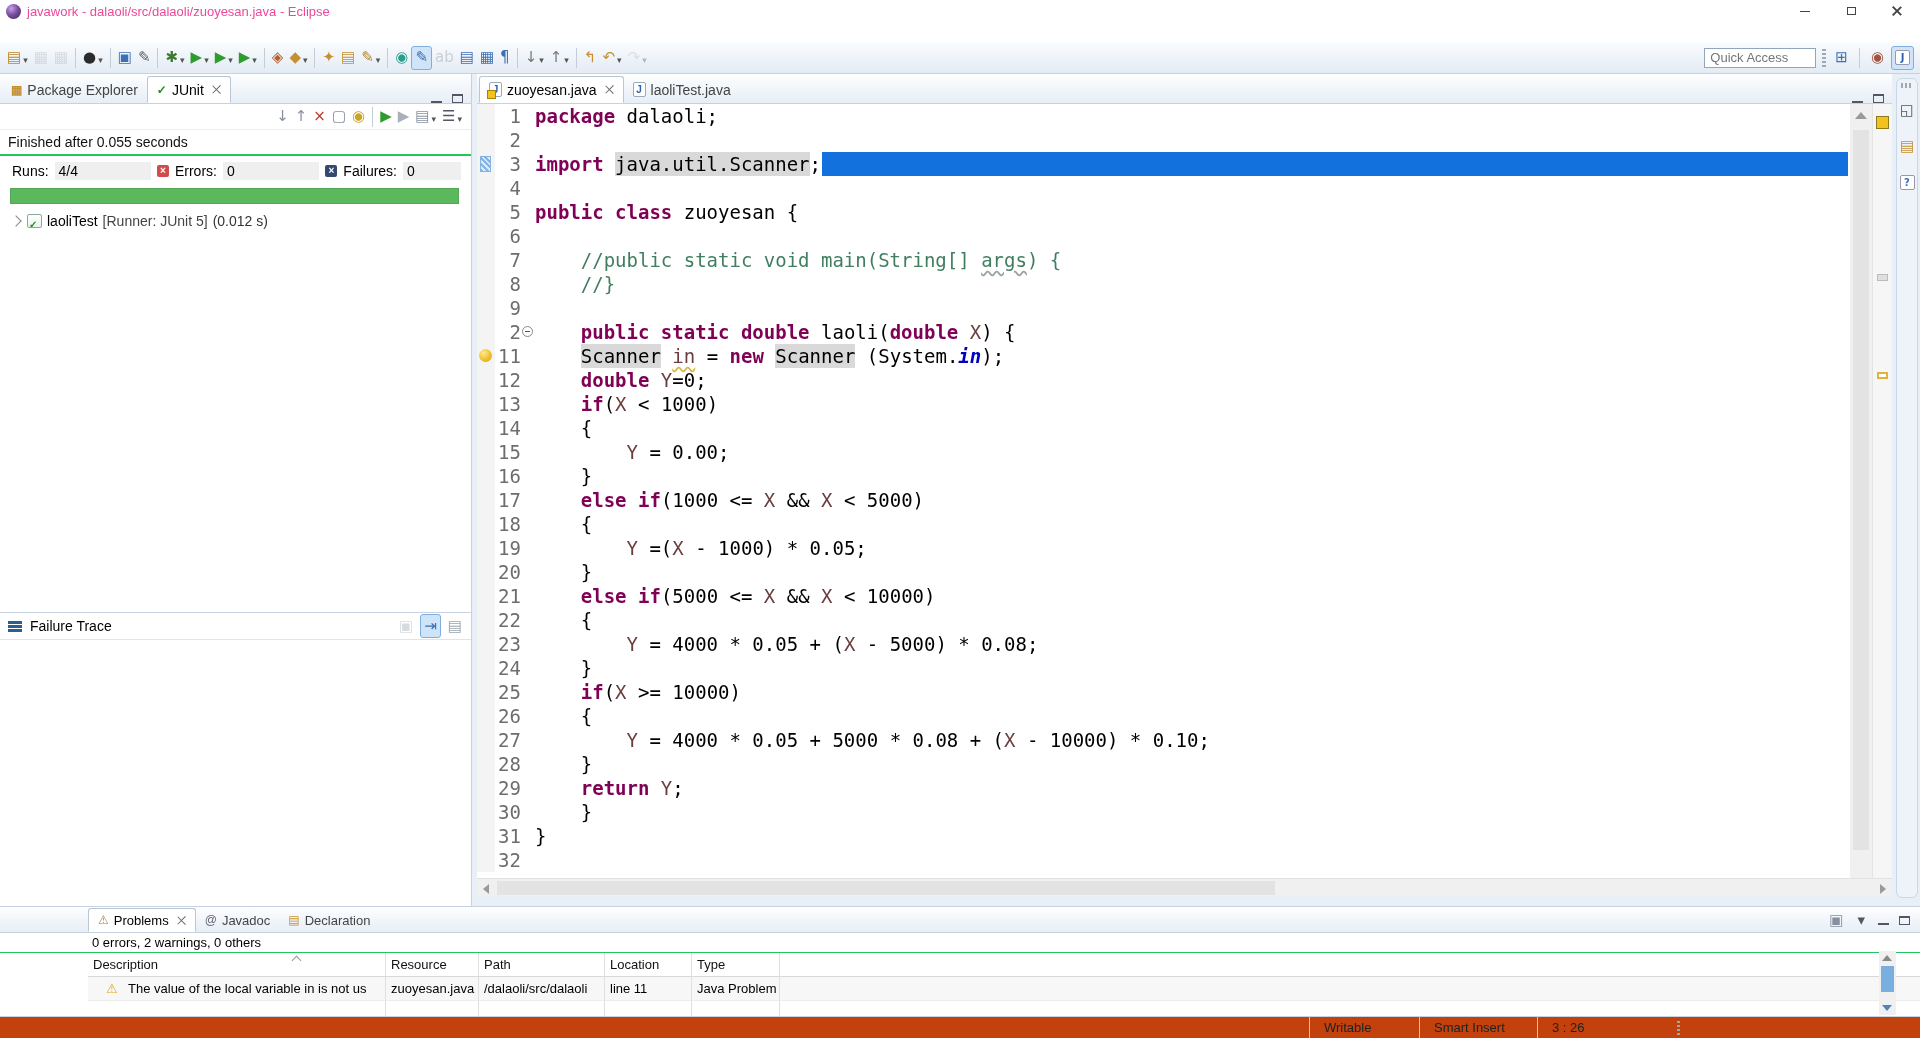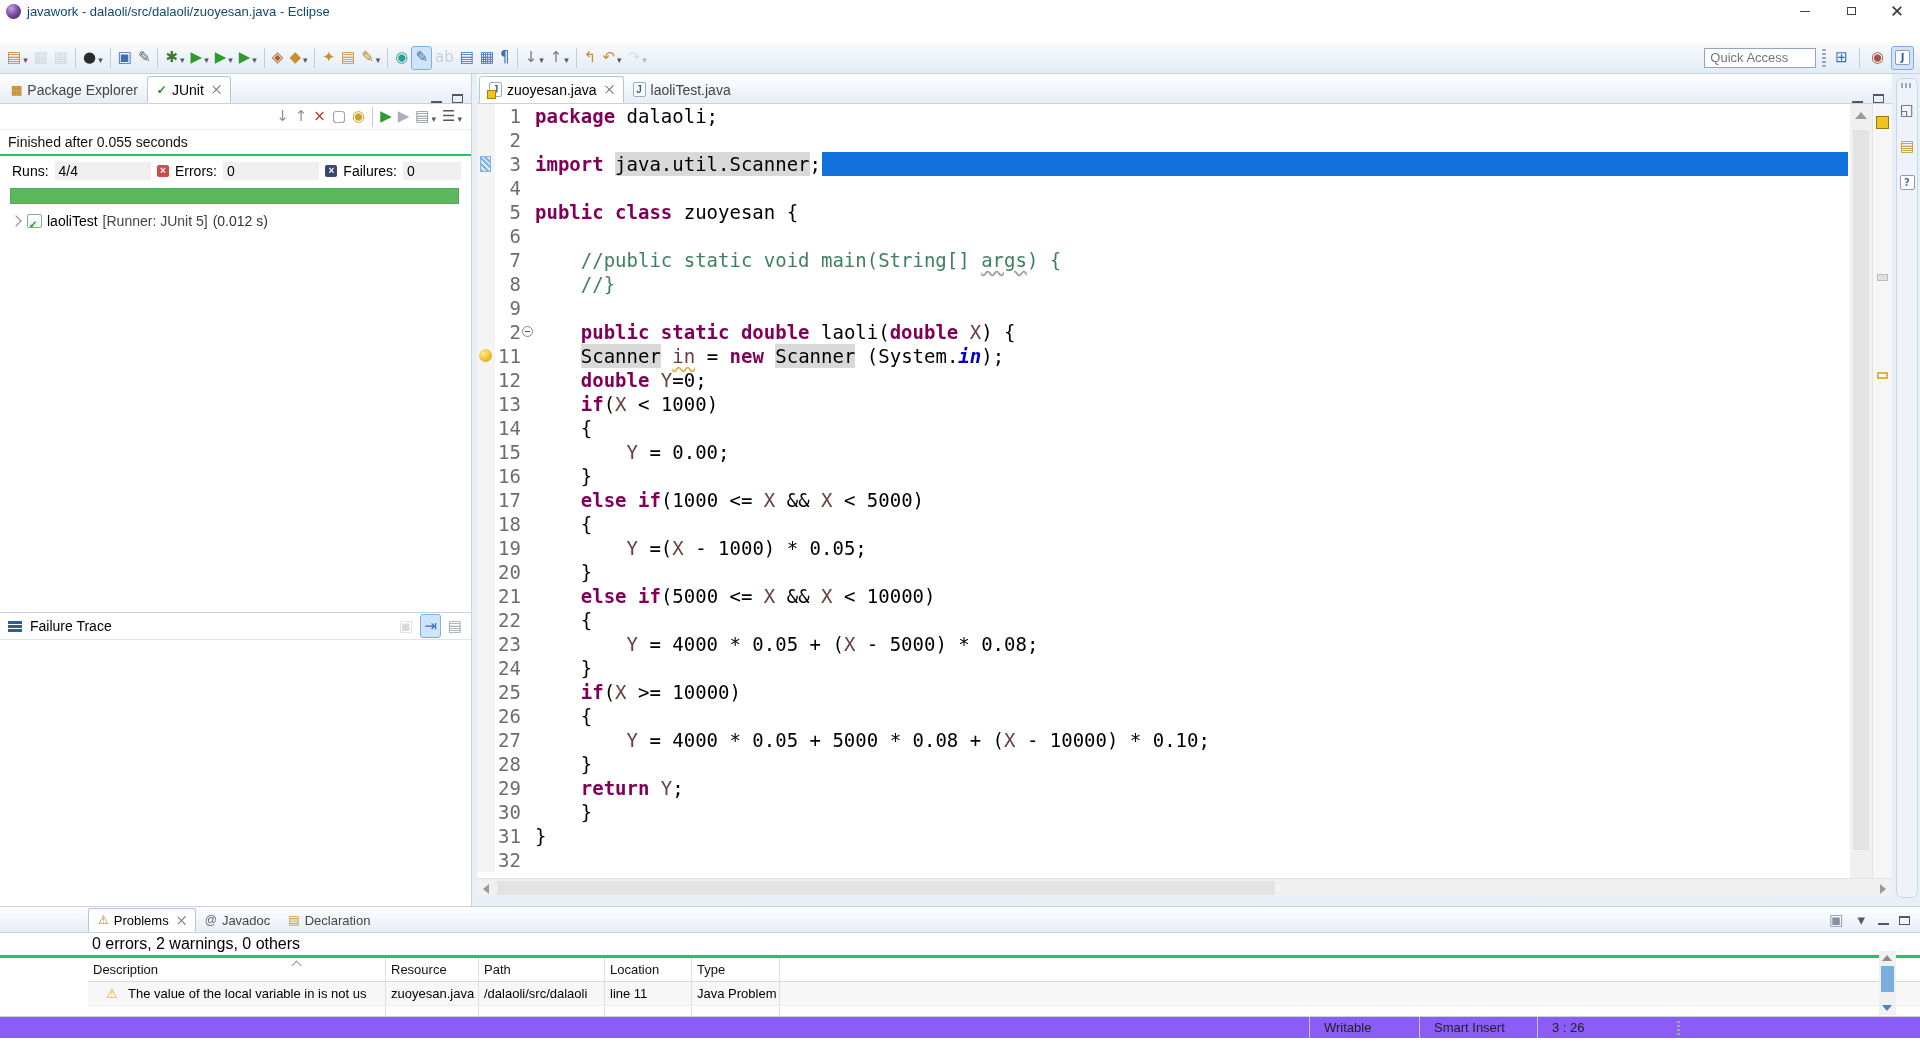--- a/index.html
+++ b/index.html
@@ -2,21 +2,21 @@
 <html><head>
 <meta charset="utf-8">
 <style>
   html,body{margin:0;padding:0;background:#000;}
   *{box-sizing:border-box;}
   #win{position:relative;width:1920px;height:1048px;background:#fff;font-family:"Liberation Sans",sans-serif;color:#000;overflow:hidden;}
 
   
   #titlebar{position:absolute;left:0;top:0;width:1920px;height:22px;background:#ffffff;display:flex;align-items:center;}
   .app-icon{width:15px;height:15px;margin:0 6px 0 6px;border-radius:50%;background:radial-gradient(circle at 35% 30%,#c9a0e8 0%,#7b4fa0 45%,#3a2250 100%);}
-  .title-text{font-size:13px;color:#0c4a6e;}
+  .title-text{font-size:13px;color:#ec4899;}
   .winbtns{margin-left:auto;display:flex;height:22px;}
   .wbtn{width:46px;height:22px;display:flex;align-items:center;justify-content:center;}
   .glyph-min{width:10px;height:1px;background:#444;}
   .glyph-max{width:9px;height:8px;border:1px solid #444;}
   .glyph-close{position:relative;width:10px;height:10px;}
   .glyph-close::before,.glyph-close::after{content:"";position:absolute;left:4px;top:-1px;width:1.6px;height:12px;background:#444;}
   .glyph-close::before{transform:rotate(45deg);}
   .glyph-close::after{transform:rotate(-45deg);}
 
   
@@ -113,36 +113,36 @@
 
   
   #strip{position:absolute;left:1896px;top:4px;width:22px;height:820px;background:#eef3fa;border:1px solid #c9d7e6;border-radius:6px;display:flex;flex-direction:column;align-items:center;padding-top:4px;gap:10px;}
   .strip-dots{width:12px;height:5px;background:repeating-linear-gradient(90deg,#9ab 0 2px,transparent 2px 4px);}
 
   
   #problems{position:absolute;left:0;top:906px;width:1920px;height:110px;background:#fff;border-top:1px solid #c6d2df;}
   #prob-tabbar{height:26px;display:flex;align-items:flex-end;background:linear-gradient(#fdfeff,#e7eef6);border-bottom:1px solid #c6d2df;padding-left:88px;}
   #prob-tabbar .vtab{height:24px;font-size:13px;}
   #prob-icons{margin-left:auto;display:flex;align-items:center;gap:10px;padding-right:10px;}
-  #prob-summary{font-size:16px;padding:2px 0 2px 92px;border-bottom:3px solid #22c55e;}
+  #prob-summary{font-size:13px;padding:2px 0 2px 92px;border-bottom:1px solid #22c55e;}
   .pgrid{display:grid;grid-template-columns:298px 93px 126px 87px 88px 1fr;width:1874px;margin-left:88px;}
   .pcell{border-right:1px solid #e0e0e0;font-size:13px;padding:3px 5px;height:24px;overflow:hidden;white-space:nowrap;display:flex;align-items:center;}
   .phead .pcell{font-size:13px;color:#111;border-bottom:1px solid #d8d8d8;background:#fff;}
   .prow .pcell{background:#f7f7f7;border-bottom:1px solid #ececec;}
   .prow .pcell.desc{padding-left:40px;position:relative;}
   .row-warn{position:absolute;left:18px;top:4px;color:#e2a918;font-size:13px;}
   .sort-caret{margin-left:auto;margin-right:80px;margin-top:-8px;width:7px;height:7px;border-left:1.4px solid #999;border-top:1.4px solid #999;transform:rotate(45deg);}
   #prob-vscroll{position:absolute;right:24px;top:44px;width:17px;height:64px;background:#f0f0f0;}
   #prob-vthumb{position:absolute;left:2px;top:15px;width:13px;height:26px;background:#7aaede;}
   .pv-arr{position:absolute;left:3px;width:0;height:0;border-left:5px solid transparent;border-right:5px solid transparent;}
   .pv-up{top:4px;border-bottom:6px solid #8a8a8a;}
   .pv-dn{bottom:4px;border-top:6px solid #4f83bd;}
 
   
-  #statusbar{position:absolute;left:0;top:1016px;width:1920px;height:22px;background:#8b5cf6;border-top:1px solid #c9d3df;display:flex;align-items:center;font-size:13px;color:#222;}
+  #statusbar{position:absolute;left:0;top:1016px;width:1920px;height:22px;background:#c2410c;border-top:1px solid #c9d3df;display:flex;align-items:center;font-size:13px;color:#222;}
   .st-fill{flex:1;}
   .st-seg{border-left:1px solid #c2c9d2;height:100%;display:flex;align-items:center;padding:0 14px;}
   #st-writable{width:110px;} #st-insert{width:118px;} #st-pos{width:100px;text-align:right;}
   .st-dots{width:3px;height:14px;background:repeating-linear-gradient(#9aa 0 2px,transparent 2px 4px);margin-left:40px;}
   #st-rest{width:240px;}
 
   
   #taskbar{position:absolute;left:0;top:1038px;width:1920px;height:10px;background:#0c0c0c;overflow:hidden;}
   #tb-clock{position:absolute;left:1808px;top:1px;color:#e8e8e8;font-size:13px;}
 </style>

